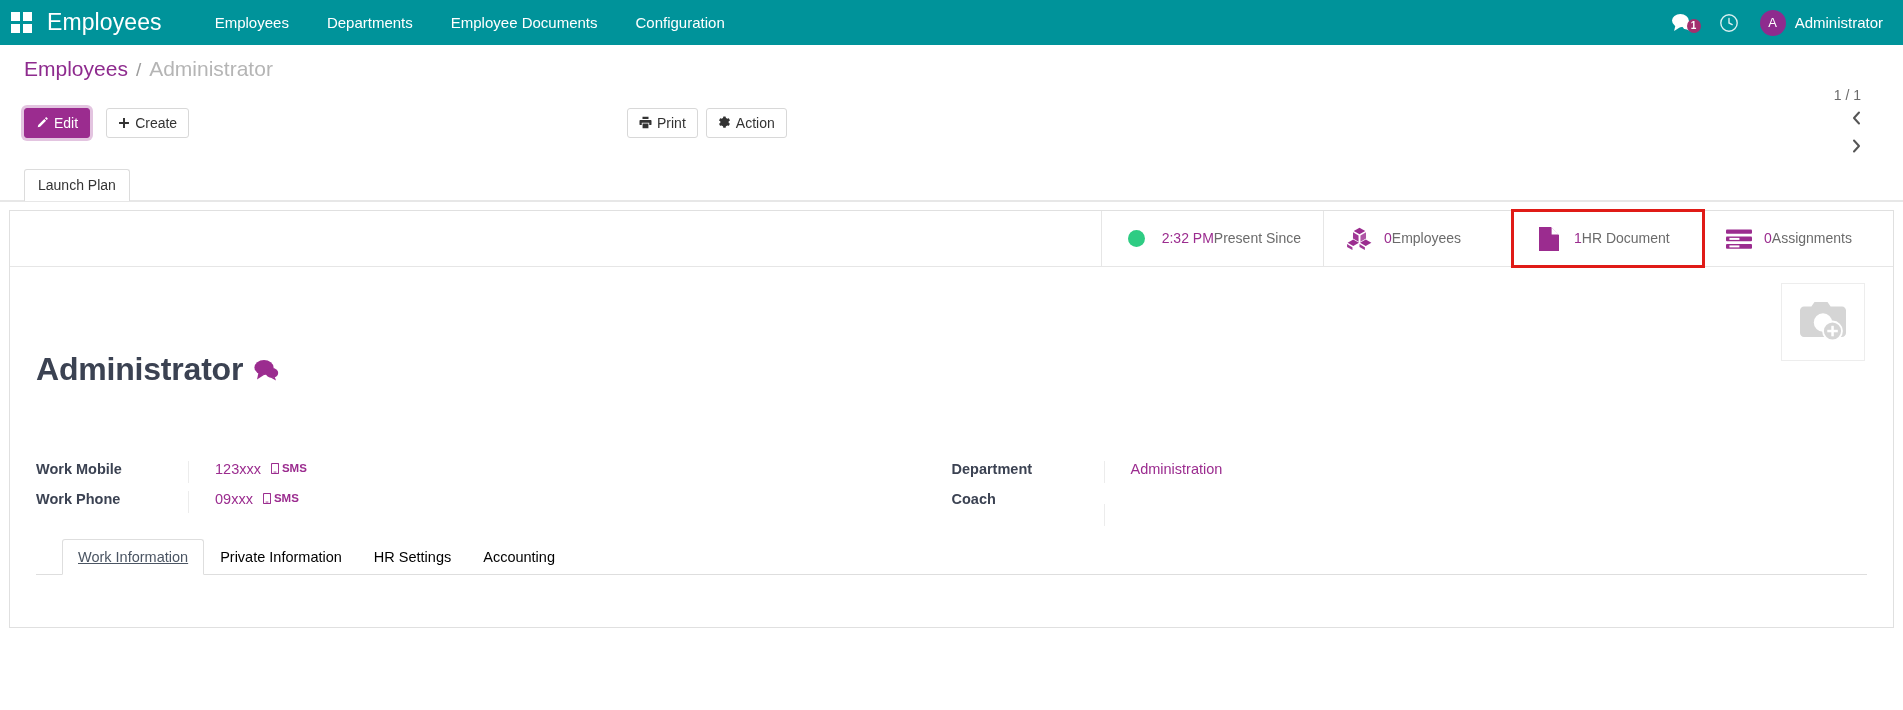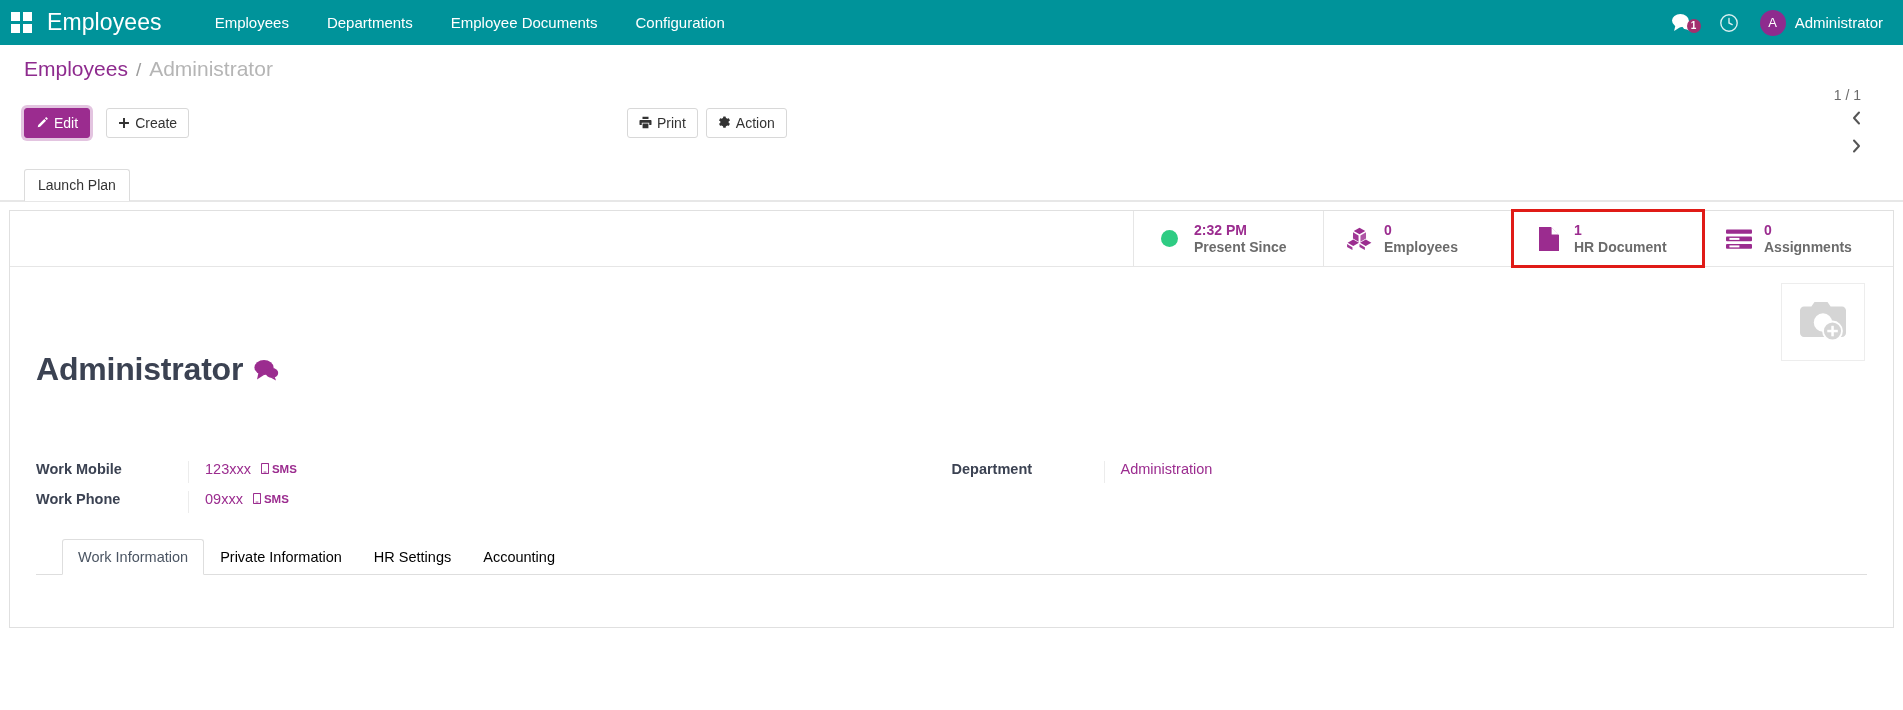--- a/index.html
+++ b/index.html
@@ -197,21 +197,21 @@
     min-width: 190px;
     position: relative;
   }
   .stat-icon {
     color: #9b2c8f;
     display: flex;
     align-items: center;
     justify-content: center;
     width: 26px;
   }
-  .stat-text { display: flex; flex-direction: column; line-height: 1.18; font-weight: bold; }
+  .stat-text { display: flex; line-height: 1.18; }
   .stat-value { color: #9b2c8f; font-size: 14px; }
   .stat-label { color: #6b6b6b; font-size: 14px; white-space: nowrap; }
   .dot-green {
     width: 17px; height: 17px;
     border-radius: 50%;
     background: #2ecc83;
     display: block;
   }
   .highlight-box {
     outline: 3px solid #e01b17;
@@ -260,31 +260,31 @@
   }
   .field-col.right .field-label { width: 152px; }
   .field-value {
     font-size: 14.5px;
     color: #9b2c8f;
     display: flex;
     align-items: baseline;
     gap: 10px;
     flex: 1;
     border-left: 1px solid #ececec;
-    padding-left: 16px;
+    padding-left: 26px;
     min-height: 22px;
   }
   .field-col.right .field-value { border-left: 1px solid #ececec; }
   .fval-link { cursor: pointer; }
   .sms-link {
     color: #9b2c8f;
     font-size: 11.5px;
     font-weight: 700;
     display: inline-flex;
-    align-items: flex-start;
+    align-items: flex-end;
     gap: 3px;
     cursor: pointer;
   }
 
   
   .notebook {
     margin-top: 18px;
     padding: 0 26px;
     display: flex;
     border-bottom: 1px solid #dedede;
@@ -297,20 +297,21 @@
     border: 1px solid transparent;
     border-radius: 3px 3px 0 0;
     margin-bottom: -1px;
     white-space: nowrap;
   }
   .nb-tab.active {
     color: #4b5563;
     background: #ffffff;
     border-color: #dedede;
     border-bottom-color: #ffffff;
+    text-decoration: underline;
   }
 </style>
 </head>
 <body>
 
 <div class="navbar">
   <div class="apps-icon">
     <i></i>
       <i></i>
       <i></i>
@@ -529,20 +530,26 @@
 
         <div class="field-col right">
           <div class="field-row">
             <div class="field-label">Department</div>
             <div class="field-value">
               <span class="fval-link">Administration</span>
             </div>
           </div>
 
 
+          <div class="field-row">
+            <div class="field-label">Coach</div>
+            <div class="field-value">
+              <span class="fval-link"></span>
+            </div>
+          </div>
         </div>
 
       </div>
 
       <div class="notebook">
         <div class="nb-tab active">Work Information</div>
         <div class="nb-tab">Private Information</div>
         <div class="nb-tab">HR Settings</div>
         <div class="nb-tab">Accounting</div>
       </div>

